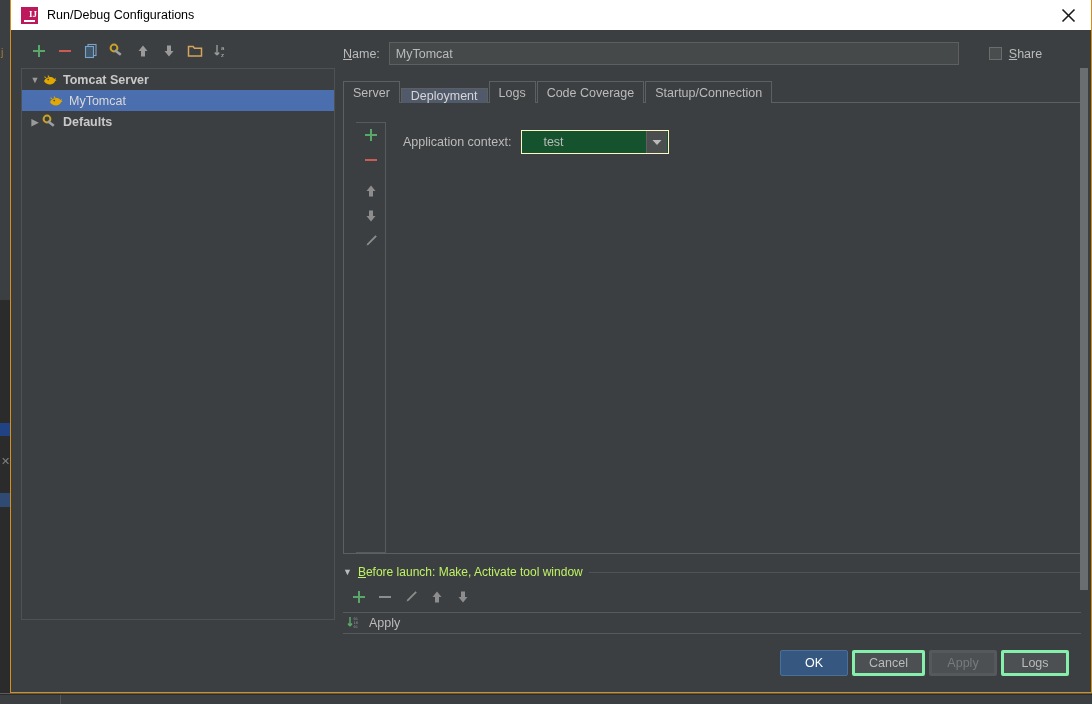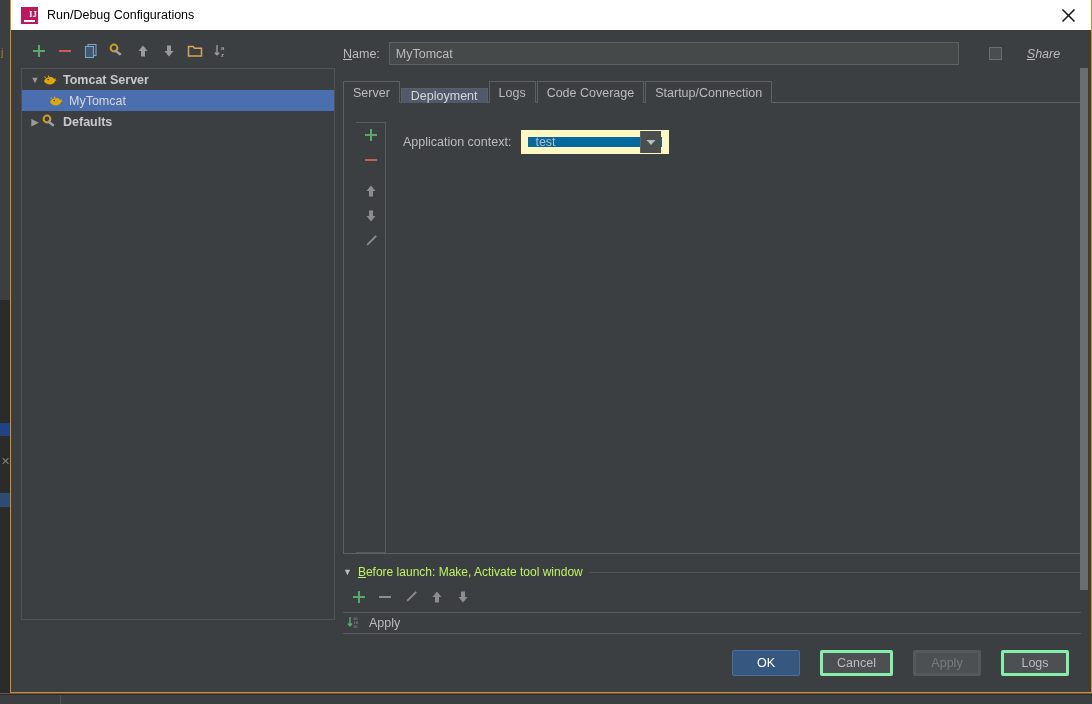--- a/index.html
+++ b/index.html
@@ -175,23 +175,22 @@
   #namerow .lbl u { text-decoration: underline; }
   #nameinput {
     width: 570px; height: 23px;
     background: #45494a; border: 1px solid #5e6060;
     color: #bbbbbb; font-size: 12.5px;
     padding: 0 6px;
     font-family: "Liberation Sans", sans-serif;
     outline: none;
   }
   #sharebox {
-    margin-left: 30px; display: flex; align-items: center; gap: 25px;
+    margin-left: 30px; display: flex; align-items: center; gap: 7px;
     cursor: pointer;
-    font-style: italic;
   }
   #sharebox .chk {
     width: 13px; height: 13px; background: #4a4d4e;
     border: 1px solid #6a6d6e;
   }
   #sharebox .lbl { font-size: 12.5px; color: #bbbbbb; }
   #sharebox .lbl u { text-decoration: underline; }
 
   
   #tabs {
@@ -257,23 +256,23 @@
   }
   #deploy-vtoolbar .vt { width: 16px; height: 16px; cursor: pointer; }
 
   #deploy-right {
     flex: 1; padding-left: 17px; padding-top: 8px;
   }
   #ctxrow { display: flex; align-items: center; }
   #ctxrow .lbl { font-size: 12.5px; color: #bbbbbb; margin-right: 10px; }
   .combo {
     width: 148px; height: 24px;
-    background: #0369a1; border: 7px solid #fef9c3;
+    background: #14532d; border: 1px solid #fef9c3;
     display: flex; align-items: center;
-    position: relative; cursor: pointer;
+    position: relative; cursor: pointer; padding-left: 14px;
   }
   .combo .val {
     flex: 1; padding-left: 7px; font-size: 12.5px; color: #bbbbbb;
   }
   .combo .arrowbtn {
     width: 21px; height: 22px; margin-right: 1px;
     background: #4a4e4f; border-left: 1px solid #5e6060;
     display: flex; align-items: center; justify-content: center;
   }
 
@@ -303,21 +302,21 @@
   }
   #dlgscroll .thumb {
     position: absolute; left: 3px; top: 7px; width: 8px; height: 522px;
     background: #6b6e70; border-radius: 0;
   }
 
   
   #footer {
     height: 58px; min-height: 58px;
     display: flex; align-items: center; justify-content: flex-end;
-    padding-right: 22px; gap: 20px;
+    padding-right: 22px; gap: 4px;
     background: #3c3f41;
   }
   .btn {
     min-width: 68px; height: 26px; padding: 0 14px;
     font-size: 12.5px;
     background: #4c5052; color: #bbbbbb;
     border: 3px solid #86efac; border-radius: 2px;
     font-family: "Liberation Sans", sans-serif;
     cursor: pointer;
   }

